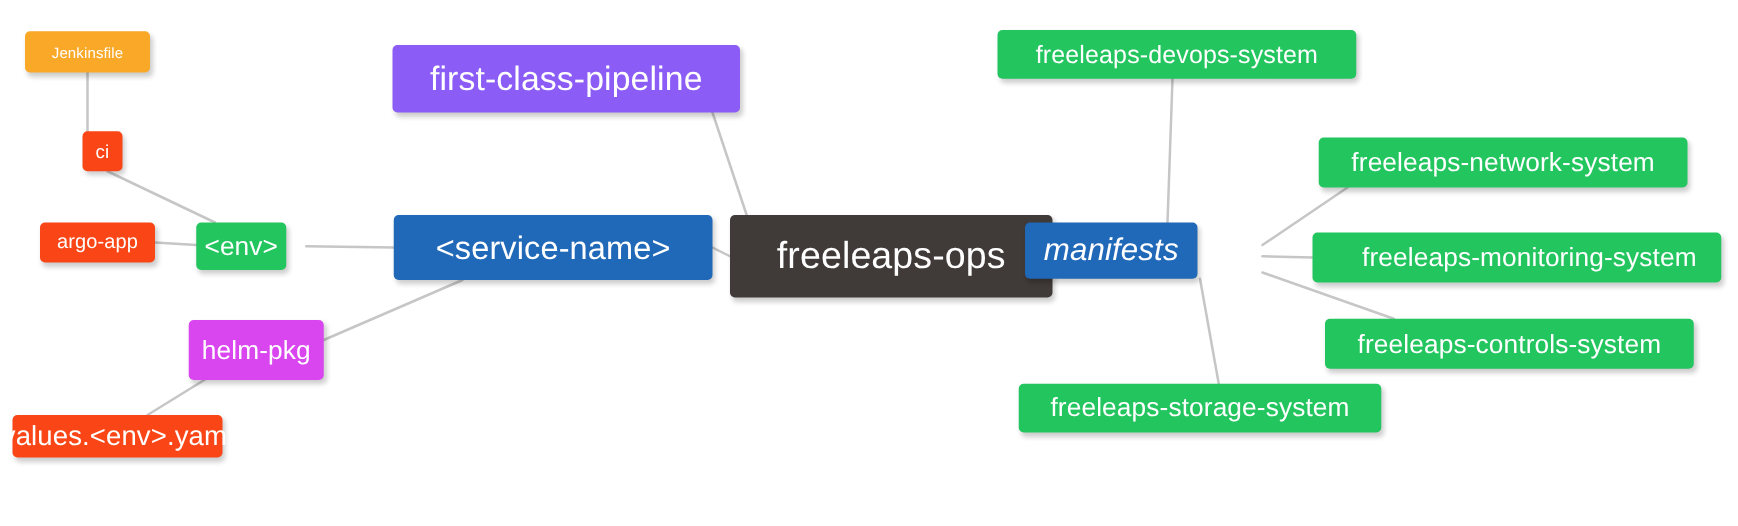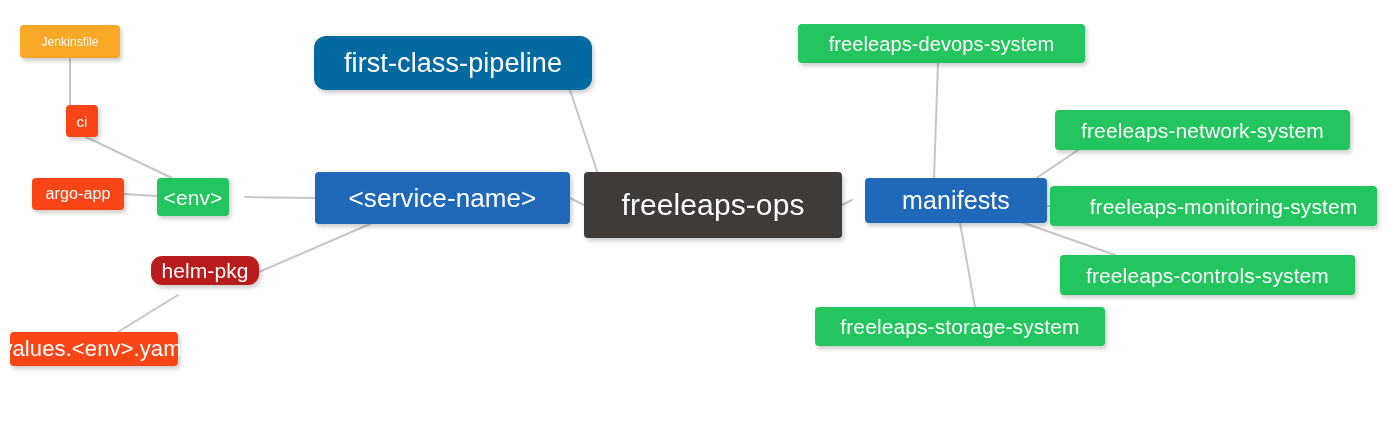--- a/index.html
+++ b/index.html
@@ -61,33 +61,33 @@
       <line x1="934" y1="178" x2="938" y2="63" stroke="#c6c6c6" stroke-width="2" stroke-linecap="round"></line>
       <line x1="1010" y1="196" x2="1078" y2="150" stroke="#c6c6c6" stroke-width="2" stroke-linecap="round"></line>
       <line x1="1010" y1="205" x2="1050" y2="206" stroke="#c6c6c6" stroke-width="2" stroke-linecap="round"></line>
       <line x1="1010" y1="218" x2="1115" y2="255" stroke="#c6c6c6" stroke-width="2" stroke-linecap="round"></line>
       <line x1="960" y1="223" x2="975" y2="307" stroke="#c6c6c6" stroke-width="2" stroke-linecap="round"></line>
     </svg>
   <div id="node-layer">
       <div class="node" style="left: 584px; top: 172px; width: 258px; height: 66px; background: rgb(64, 58, 56); font-size: 30px;">
         <span class="node-label">freeleaps-ops</span>
       </div>
-      <div class="node" style="left: 314px; top: 36px; width: 278px; height: 54px; background: #0369a1; font-size: 27px; border-radius: 12px;">
+      <div class="node" style="left: 314px; top: 36px; width: 278px; height: 54px; background: #8b5cf6; font-size: 27px;">
         <span class="node-label">first-class-pipeline</span>
       </div>
       <div class="node" style="left: 315px; top: 172px; width: 255px; height: 52px; background: rgb(32, 104, 184); font-size: 26px;">
         <span class="node-label">&lt;service-name&gt;</span>
       </div>
-      <div class="node" style="left: 865px; top: 178px; width: 182px; height: 45px; background: rgb(32, 104, 184); font-size: 25px;">
+      <div class="node" style="left: 820px; top: 178px; width: 138px; height: 45px; background: rgb(32, 104, 184); font-size: 25px; font-style: italic;">
         <span class="node-label">manifests</span>
       </div>
       <div class="node" style="left: 157px; top: 178px; width: 72px; height: 38px; background: rgb(34, 197, 94); font-size: 21px;">
         <span class="node-label">&lt;env&gt;</span>
       </div>
-      <div class="node" style="left: 151px; top: 256px; width: 108px; height: 29px; background: #b91c1c; font-size: 21px; border-radius: 11px;">
+      <div class="node" style="left: 151px; top: 256px; width: 108px; height: 48px; background: #d946ef; font-size: 21px;">
         <span class="node-label">helm-pkg</span>
       </div>
       <div class="node" style="left: 66px; top: 105px; width: 32px; height: 32px; background: rgb(250, 70, 22); font-size: 15px;">
         <span class="node-label">ci</span>
       </div>
       <div class="node" style="left: 32px; top: 178px; width: 92px; height: 32px; background: rgb(250, 70, 22); font-size: 16px;">
         <span class="node-label">argo-app</span>
       </div>
       <div class="node" style="left: 20px; top: 25px; width: 100px; height: 33px; background: rgb(249, 168, 40); font-size: 12px;">
         <span class="node-label">Jenkinsfile</span>

